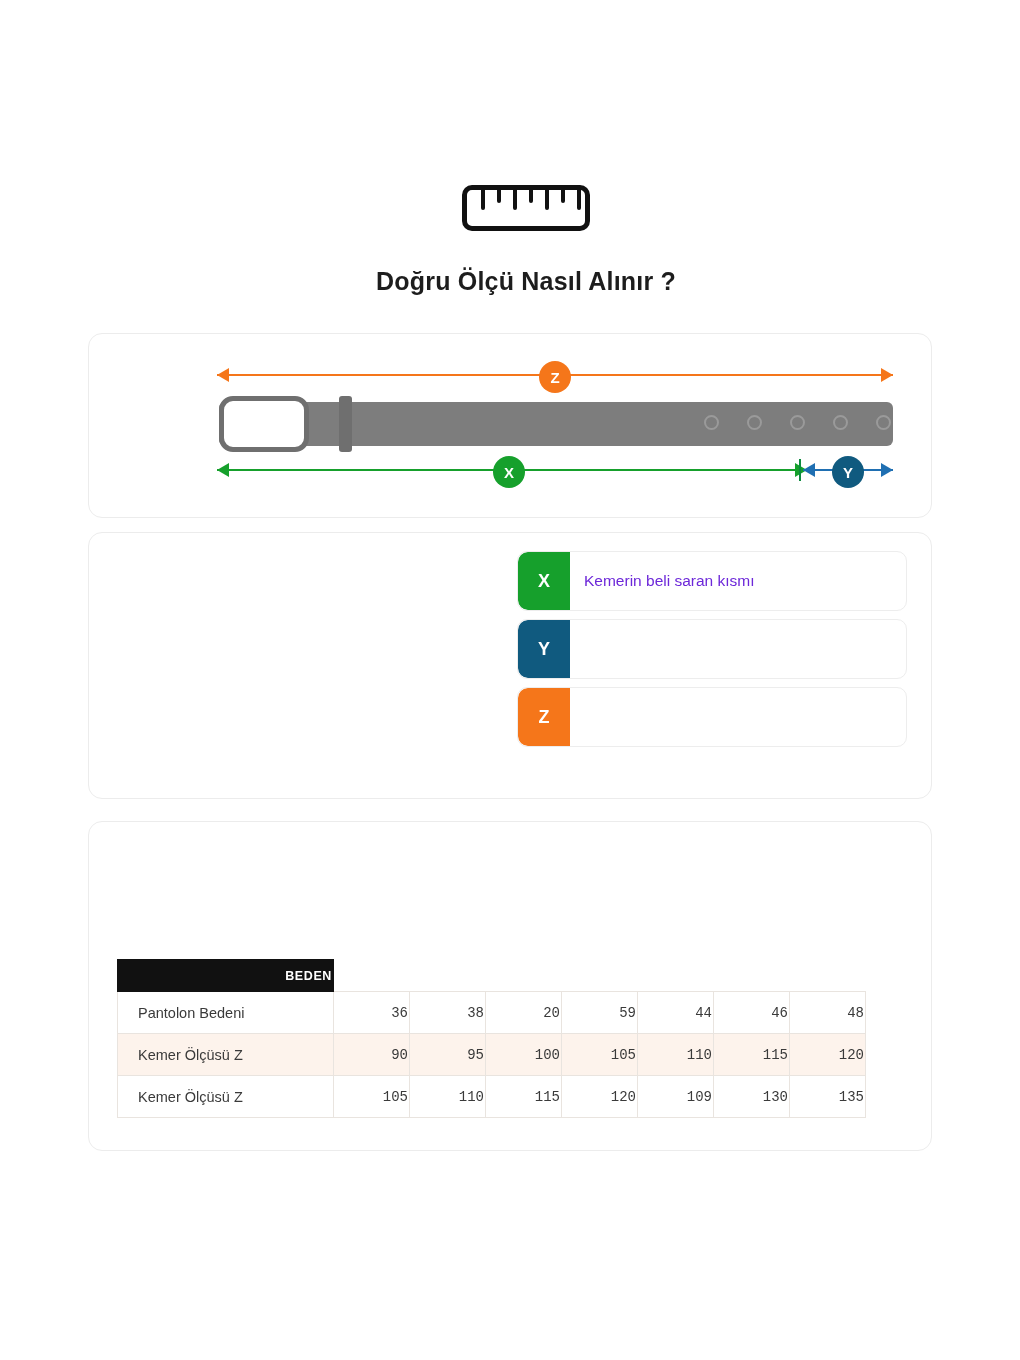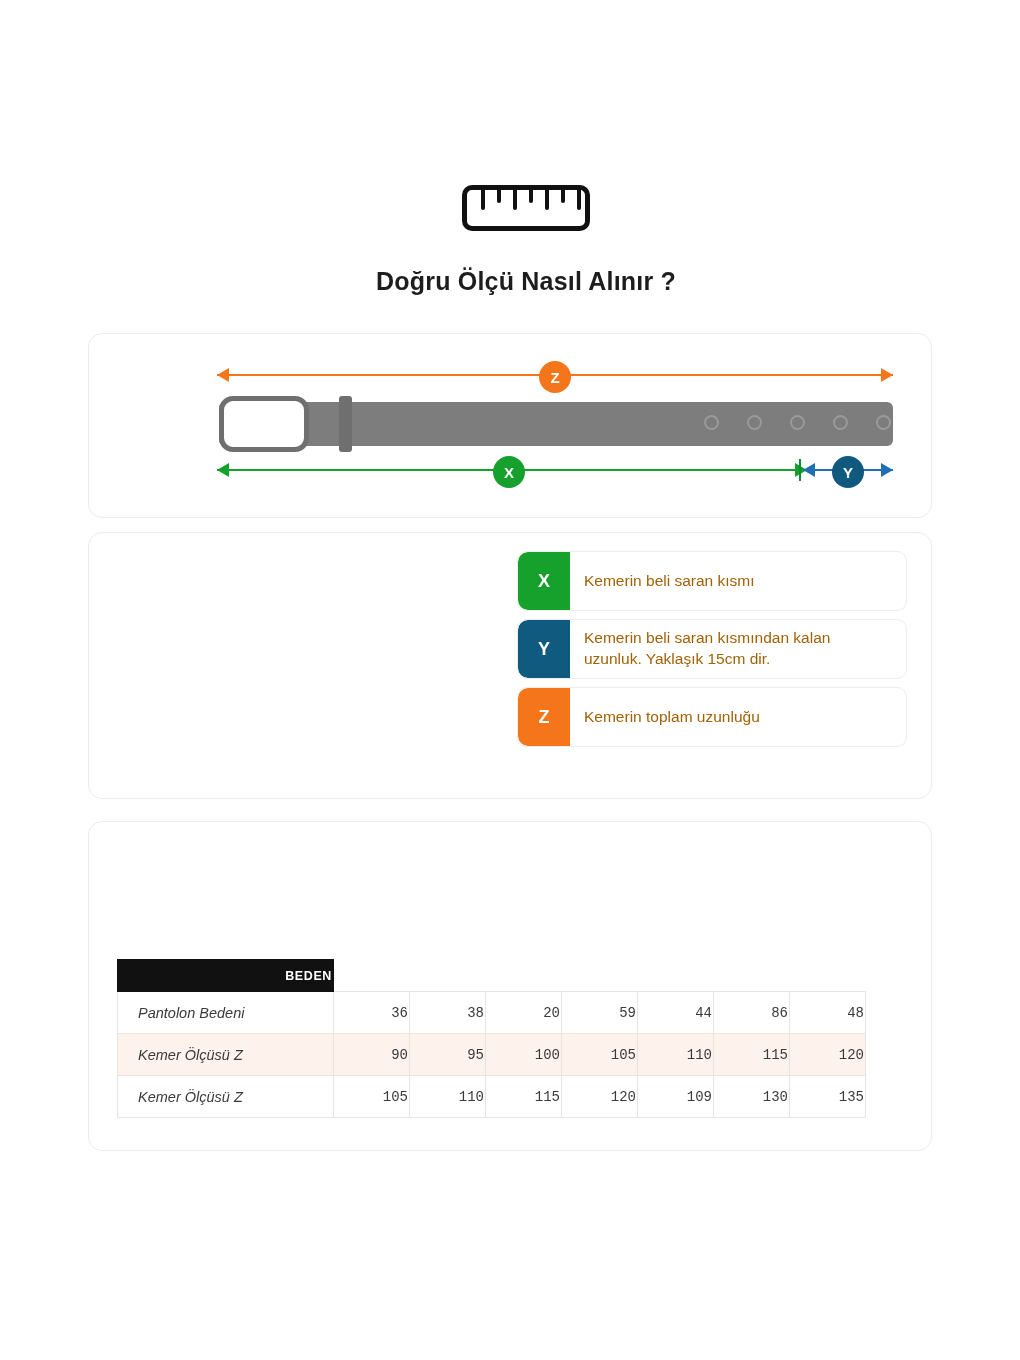--- a/index.html
+++ b/index.html
@@ -168,21 +168,21 @@
     font-weight: bold;
     display: flex; align-items: center; justify-content: center;
     border-radius: 10px 0 0 10px;
   }
   .legend-text {
     flex: 1;
     display: flex; align-items: center;
     padding: 8px 14px;
     font-size: 15.5px;
     line-height: 1.35;
-    color: #a16207;
+    color: #6d28d9;
   }
 
   
   .table-title {
     position: absolute;
     top: 62px; left: 0; right: 0;
     text-align: center;
     font-size: 22px;
     font-weight: bold;
     color: #1d1d1d;
@@ -208,21 +208,20 @@
     width: 216px;
     border: 1px solid #111111;
   }
   table.sizes .hdr-blank { border: none; background: transparent; }
   table.sizes .rowlabel {
     text-align: left;
     padding-left: 20px;
     width: 216px;
     height: 42px;
     font-size: 14.5px;
-    font-style: italic;
   }
   table.sizes td.val { width: 76px; height: 42px; font-family: Liberation Mono, monospace; }
   tr.alt td { background: #fdf3ec; }
 </style>
 </head>
 <body>
 
 <div class="page">
 
   <div class="header">
@@ -279,26 +278,24 @@
   <div class="card" id="legend-card">
     <div class="legend-list">
 
       <div class="legend-row">
         <div class="legend-key" style="background:#16a02c;">X</div>
         <div class="legend-text">Kemerin beli saran kısmı</div>
       </div>
 
       <div class="legend-row">
         <div class="legend-key" style="background:#105a7f;">Y</div>
-        <div class="legend-text">Kemerin beli saran kısmından kalan uzunluk. Yaklaşık 15cm dir.</div>
       </div>
 
       <div class="legend-row">
         <div class="legend-key" style="background:#f5761a;">Z</div>
-        <div class="legend-text">Kemerin toplam uzunluğu</div>
       </div>
 
     </div>
   </div>
 
   <div class="card" id="table-card">
 
     <table class="sizes">
       <tbody>
           <tr>
@@ -312,21 +309,21 @@
         <th class="hdr-blank"></th>
       </tr>
 
       <tr>
         <td class="rowlabel">Pantolon Bedeni</td>
         <td class="val">36</td>
         <td class="val">38</td>
         <td class="val">20</td>
         <td class="val">59</td>
         <td class="val">44</td>
-        <td class="val">86</td>
+        <td class="val">46</td>
         <td class="val">48</td>
       </tr>
 
       <tr class="alt">
         <td class="rowlabel">Kemer Ölçüsü Z</td>
         <td class="val">90</td>
         <td class="val">95</td>
         <td class="val">100</td>
         <td class="val">105</td>
         <td class="val">110</td>

